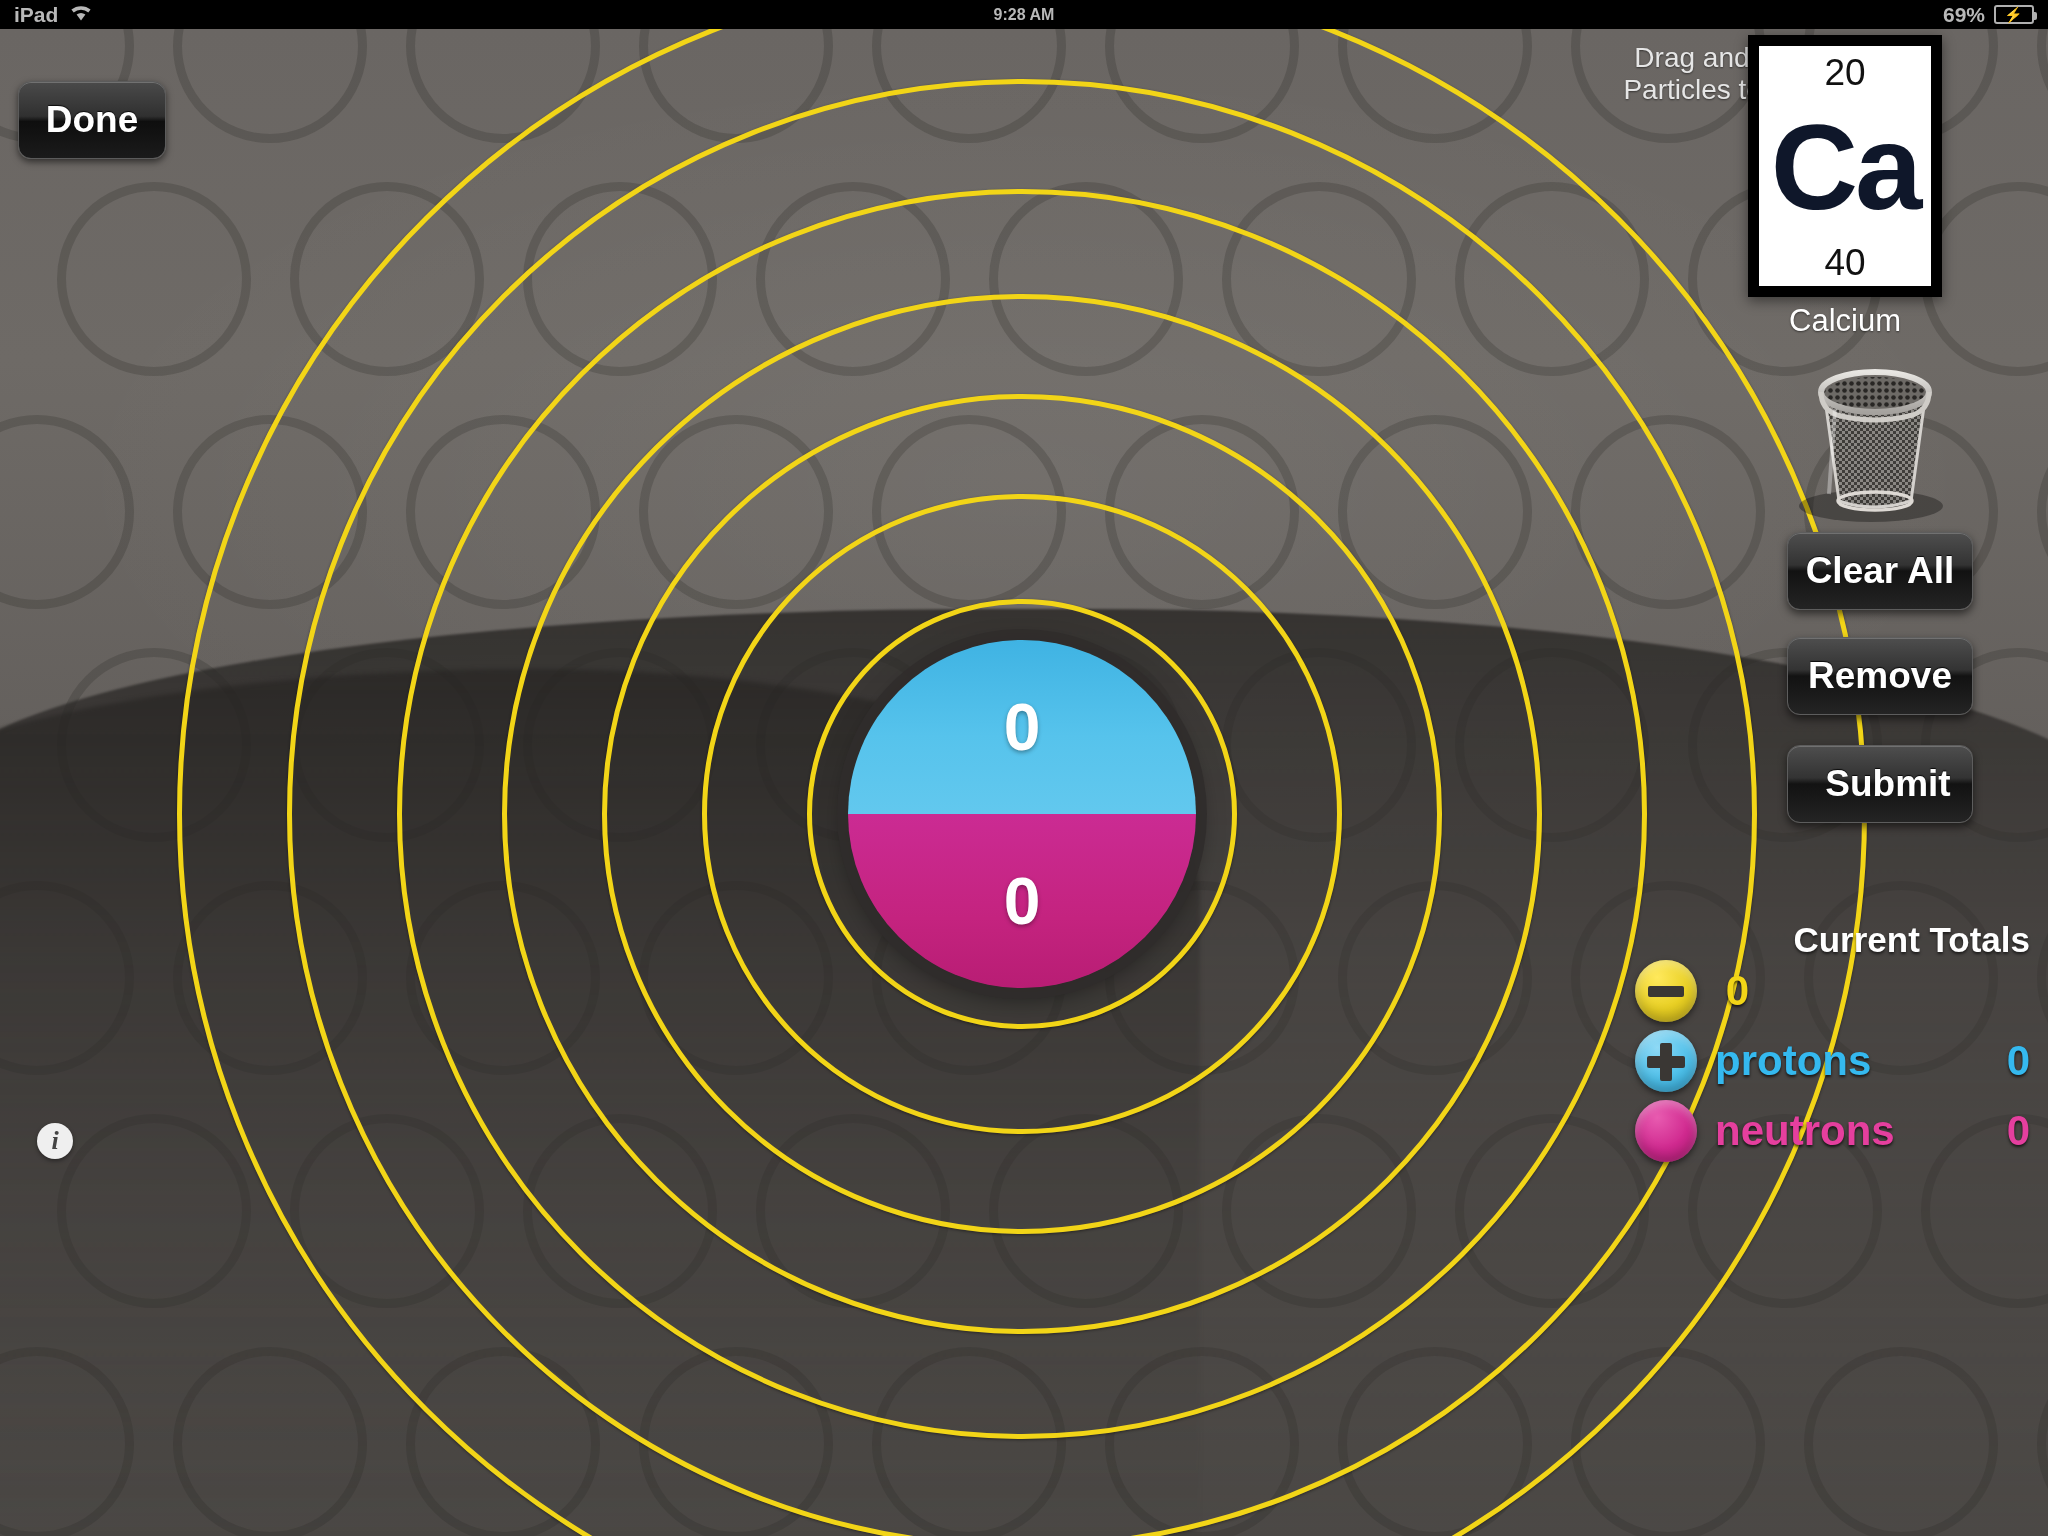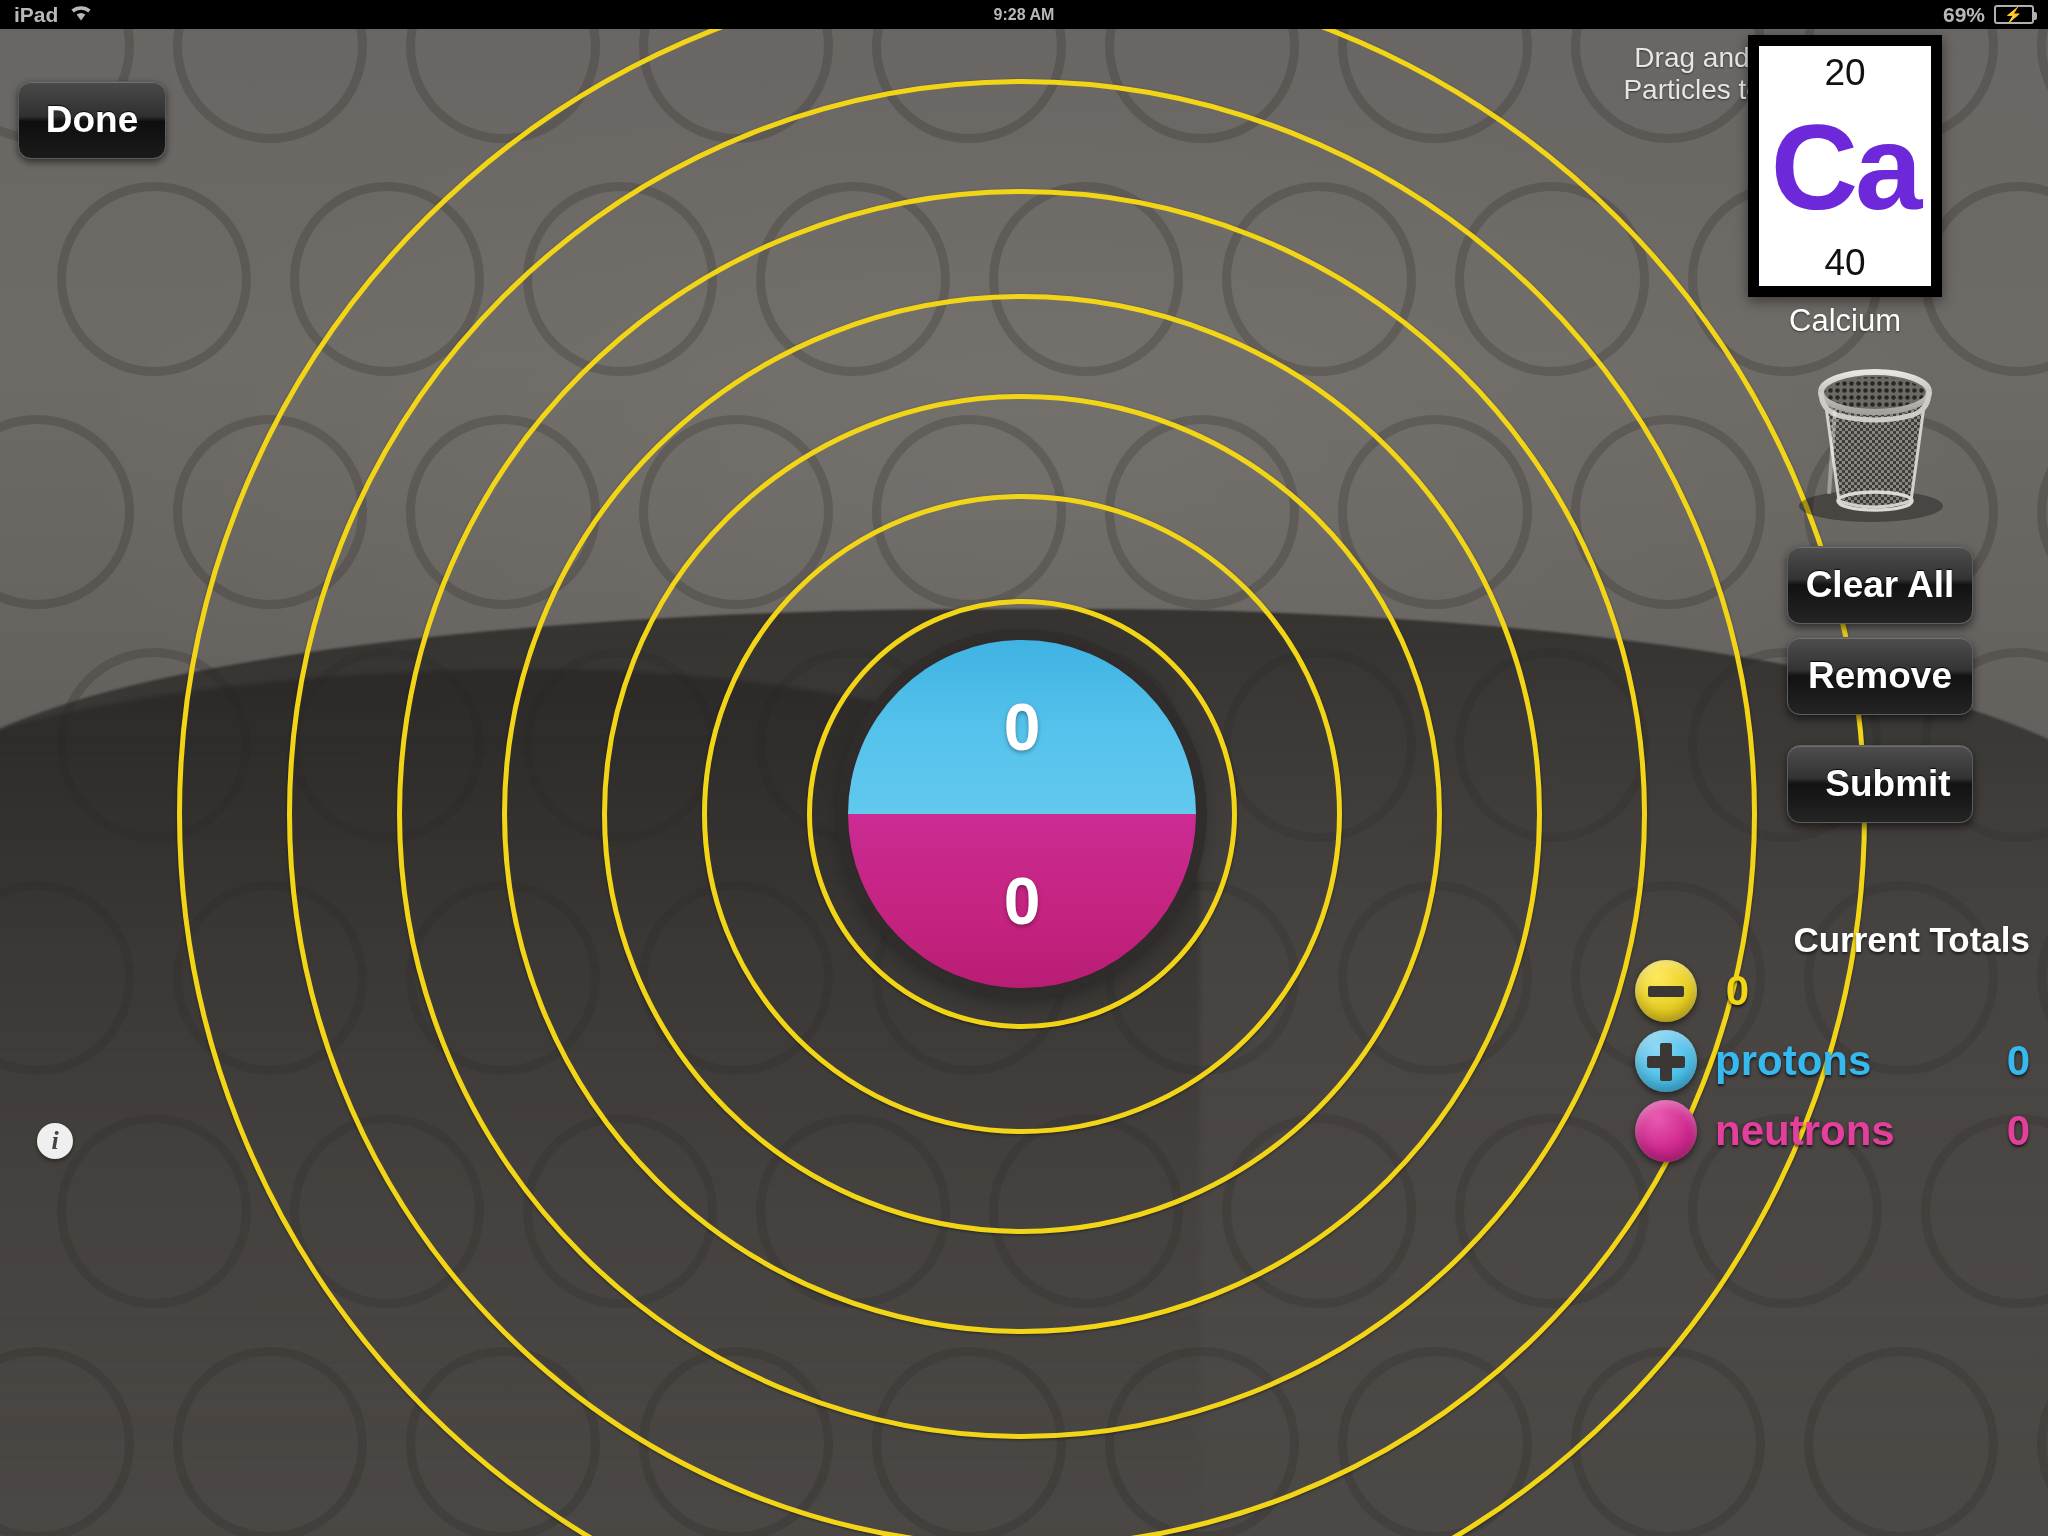--- a/index.html
+++ b/index.html
@@ -113,21 +113,21 @@
     text-shadow:0 1px 2px rgba(0,0,0,0.5);
   }
   #element-card{
     position:absolute; left:1748px; top:6px; width:194px; height:262px;
     background:#fff; border:11px solid #000;
     display:flex; flex-direction:column; align-items:center; justify-content:space-between;
     padding:4px 0 2px 0;
     box-shadow:0 4px 12px rgba(0,0,0,0.45);
   }
   #el-number{ color:#111; font-size:37px; margin-top:2px; }
-  #el-symbol{ color:#6d28d9; font-size:121px; font-weight:bold; line-height:0.82; letter-spacing:-3px; }
+  #el-symbol{ color:#0f172a; font-size:121px; font-weight:bold; line-height:0.82; letter-spacing:-3px; }
   #el-mass{ color:#111; font-size:37px; margin-bottom:0px; }
   #el-name{
     position:absolute; left:1748px; top:274px; width:194px;
     text-align:center; color:#fff; font-size:31px;
     text-shadow:0 1px 2px rgba(0,0,0,0.5);
   }
 
   
   #trash-can{
     position:absolute; left:1785px; top:330px; width:180px; height:165px;
@@ -139,21 +139,21 @@
     position:absolute; left:1787px; width:186px; height:78px;
     border-radius:13px;
     background:linear-gradient(180deg,#4e4e4e 0%,#333 42%,#121212 50%,#242424 100%);
     border:1px solid #5d5d5d;
     box-shadow:0 4px 9px rgba(0,0,0,0.55), inset 0 1px 0 rgba(255,255,255,0.2);
     color:#fff; font-size:37px; font-weight:bold;
     display:flex; align-items:center; justify-content:center;
     text-shadow:0 -1px 1px rgba(0,0,0,0.85);
     cursor:pointer;
   }
-  #btn-clear-all{ top:517px;text-align:right; }
+  #btn-clear-all{ top:503px;text-align:right; }
   #btn-remove{   top:608px; }
   #btn-submit{   top:716px;padding-left:16px; }
 
   
   #totals-title{
     position:absolute; right:18px; top:891px;
     color:#fff; font-size:35px; font-weight:bold;
     text-shadow:0 2px 3px rgba(0,0,0,0.6);
   }
   .total-row{

